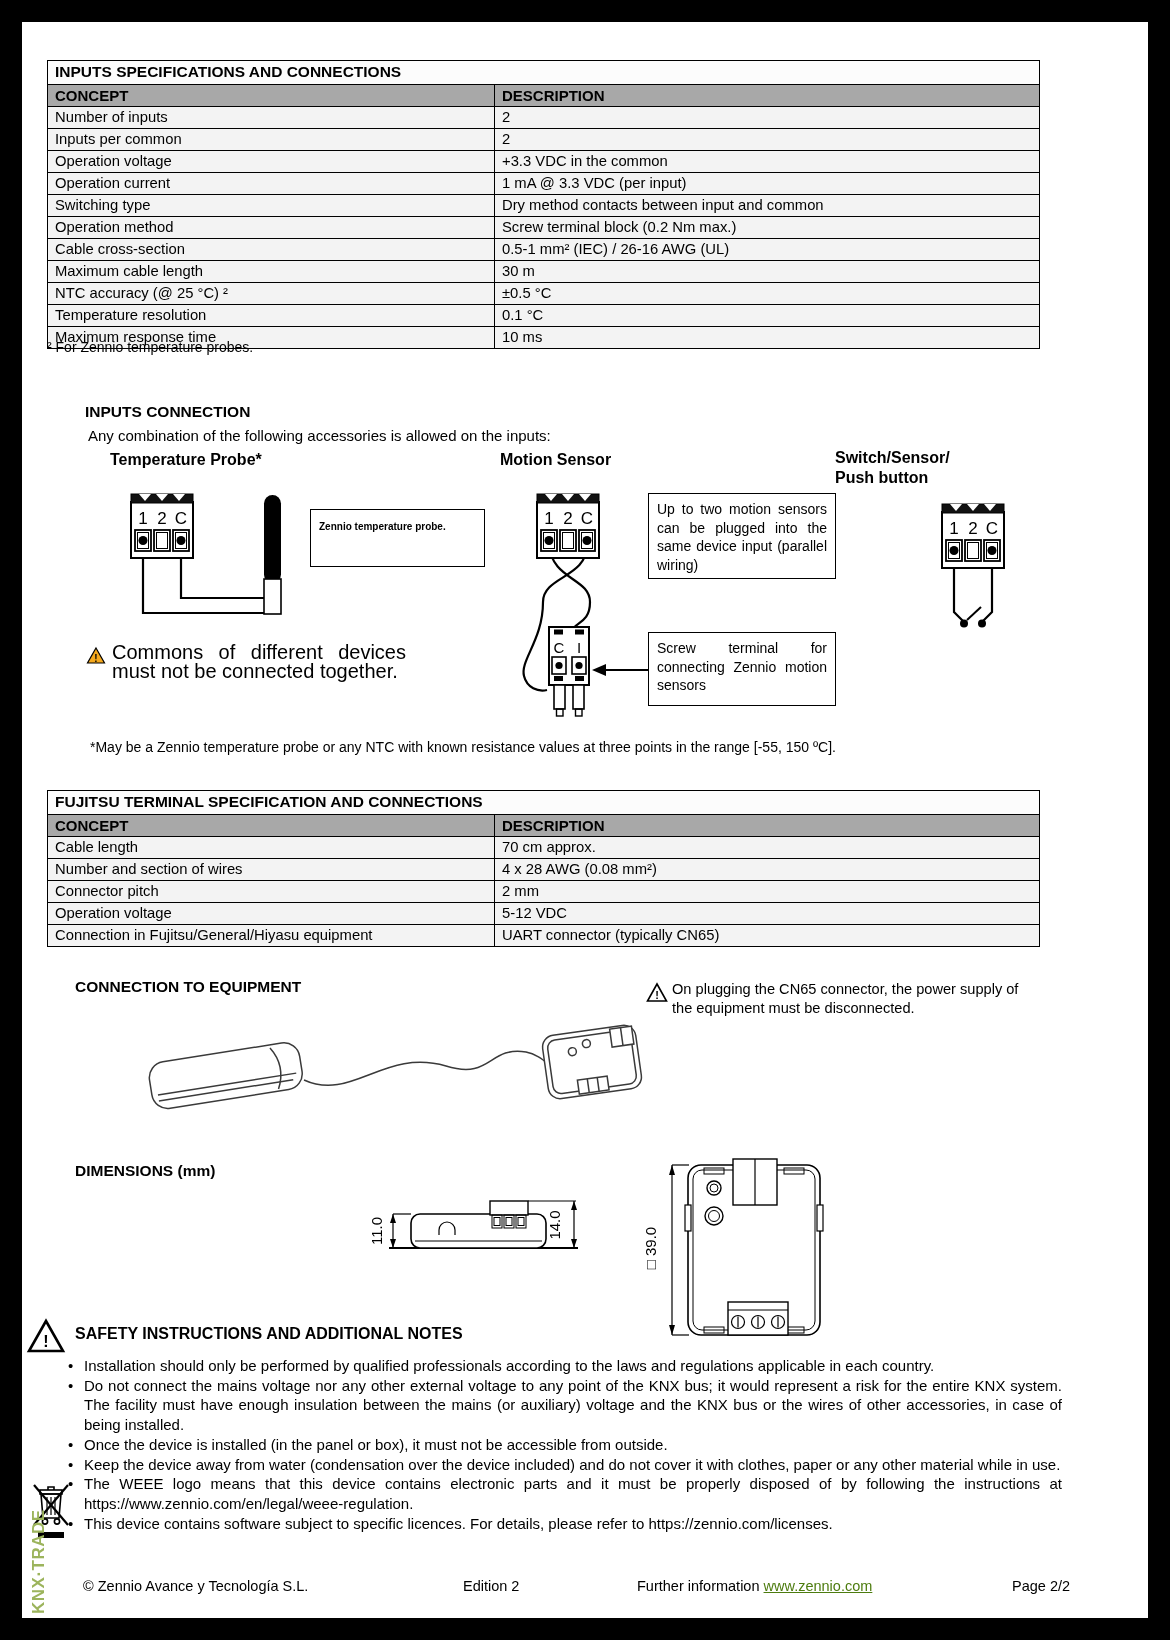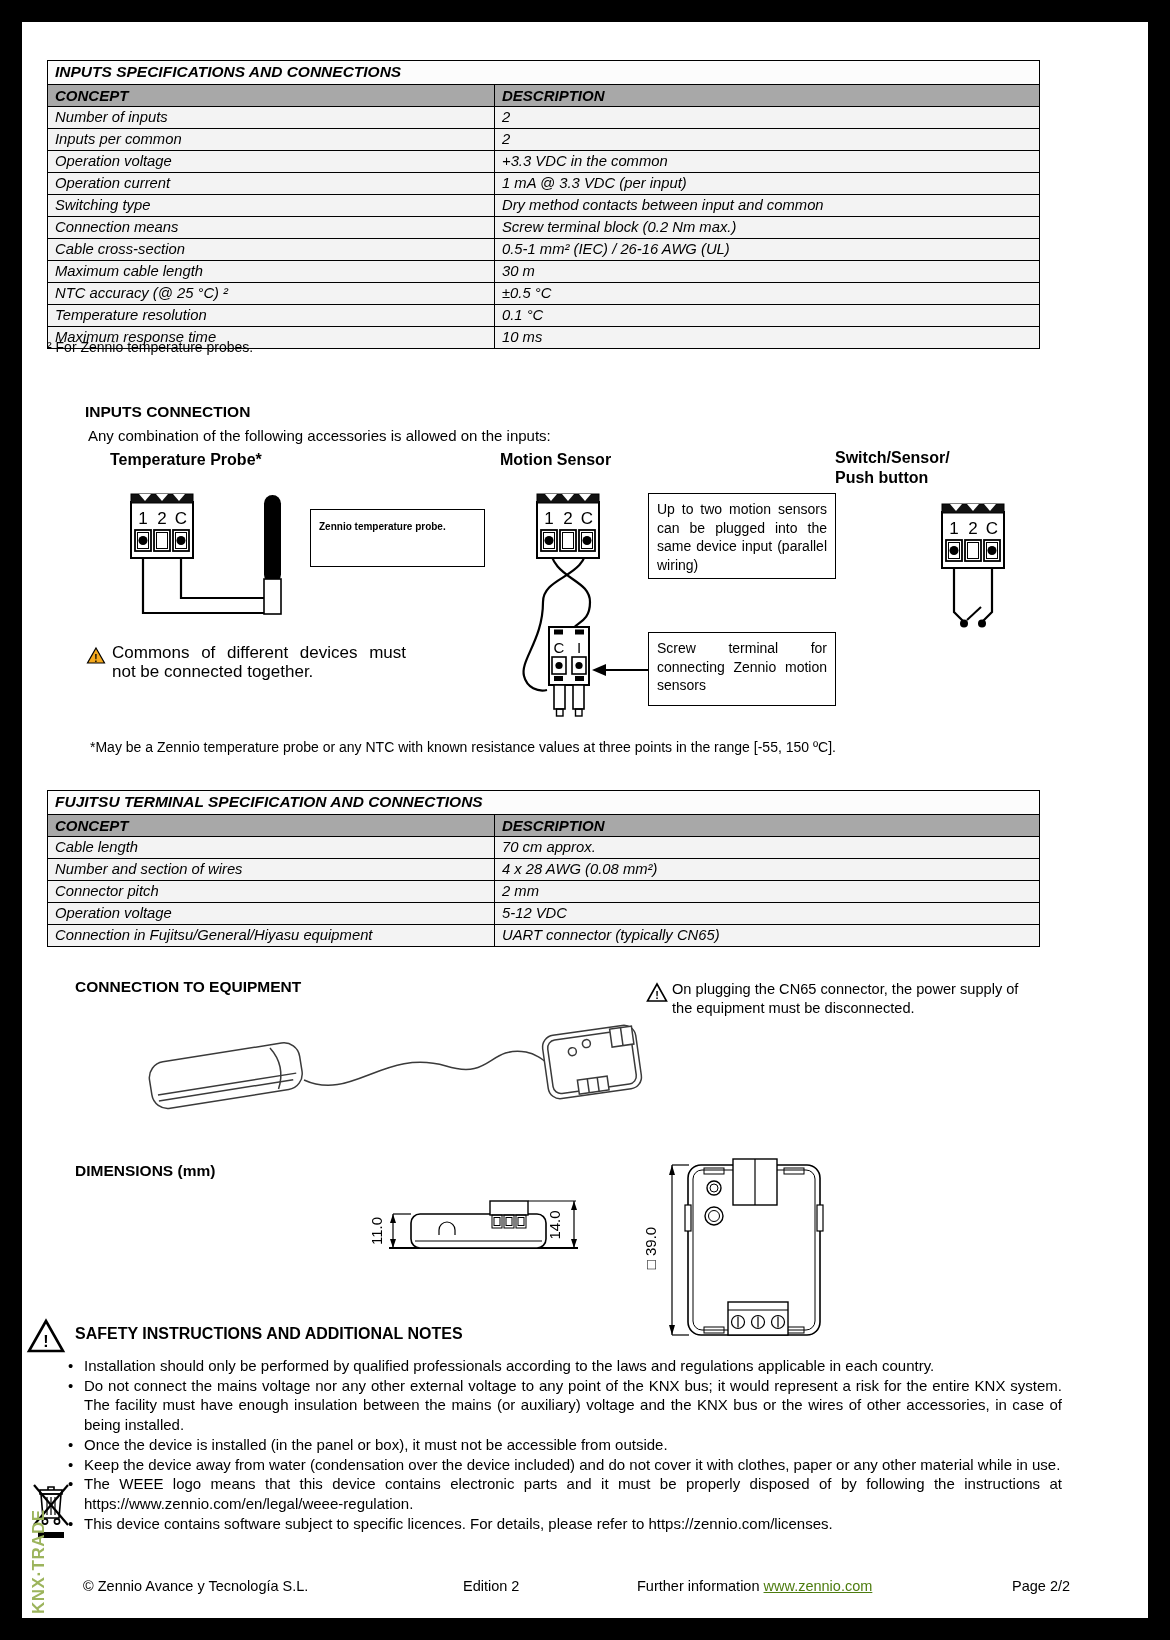--- a/index.html
+++ b/index.html
@@ -3,31 +3,31 @@
 <meta charset="utf-8">
 <style>
   html,body{margin:0;padding:0;background:#222;}
   .frame{position:relative;width:1170px;height:1640px;background:#000;overflow:hidden;}
   .page{position:absolute;left:22px;top:22px;width:1126px;height:1596px;background:#fff;
         font-family:"Liberation Sans",sans-serif;color:#000;}
   .art{position:absolute;left:0;top:0;pointer-events:none;}
   svg text{font-family:"Liberation Sans",sans-serif;fill:#000;}
 
   table.spec{position:absolute;left:25px;border-collapse:collapse;width:993px;table-layout:fixed;}
-  .spec td{border:1.5px solid #000;font-size:14.8px;padding:0 7px;height:21px;background:#f3f3f3;line-height:1.05;font-style:italic;}
+  .spec td{border:1.5px solid #000;font-size:14.8px;padding:0 7px;height:21px;background:#f3f3f3;line-height:1.05;}
   .spec tr.title td{font-weight:bold;font-size:15.5px;background:#fcfcfc;height:23px;}
   .spec tr.head td{background:#a8a8a8;font-weight:bold;font-size:15px;}
   .sec-h{position:absolute;font-weight:bold;font-size:15.5px;white-space:nowrap;}
   .body-t{position:absolute;font-size:15px;white-space:nowrap;}
   .diag-h{position:absolute;font-weight:bold;font-size:16px;white-space:nowrap;}
   .diag-h.center{text-align:left;white-space:normal;line-height:20px;}
   .callout{position:absolute;border:1.6px solid #000;font-size:14px;text-align:justify;
            padding:6px 8px;line-height:18.5px;background:#fff;}
   .callout.bold{font-weight:bold;font-size:10px;line-height:22px;}
-  .warn-text{position:absolute;font-size:17px;line-height:19px;text-align:justify;}
+  .warn-text{position:absolute;font-size:20px;line-height:19px;text-align:justify;}
   .note-text{position:absolute;font-size:14.6px;line-height:18.5px;}
   .fn{position:absolute;font-size:14px;white-space:nowrap;}
   .bullets{position:absolute;left:46px;top:1334px;width:994px;font-size:15px;line-height:19.7px;}
   .bullet{display:flex;}
   .bullet::before{content:"\2022";flex:0 0 16px;width:16px;}
   .bullet .bt{flex:1;text-align:justify;}
   .footer-item{position:absolute;top:1556px;font-size:14.5px;white-space:nowrap;}
   a.link{color:#4d7c0f;text-decoration:underline;cursor:pointer;}
   .watermark{position:absolute;left:7px;top:1492px;height:100px;width:20px;
              writing-mode:vertical-rl;transform:rotate(180deg);
@@ -257,21 +257,21 @@
           </tr>
     <tr>
             <td>Operation current</td>
             <td>1 mA @ 3.3 VDC (per input)</td>
           </tr>
     <tr>
             <td>Switching type</td>
             <td>Dry method contacts between input and common</td>
           </tr>
     <tr>
-            <td>Connection means</td>
+            <td>Operation method</td>
             <td>Screw terminal block (0.2 Nm max.)</td>
           </tr>
     <tr>
             <td>Cable cross-section</td>
             <td>0.5-1 mm² (IEC) / 26-16 AWG (UL)</td>
           </tr>
     <tr>
             <td>Maximum cable length</td>
             <td>30 m</td>
           </tr>

